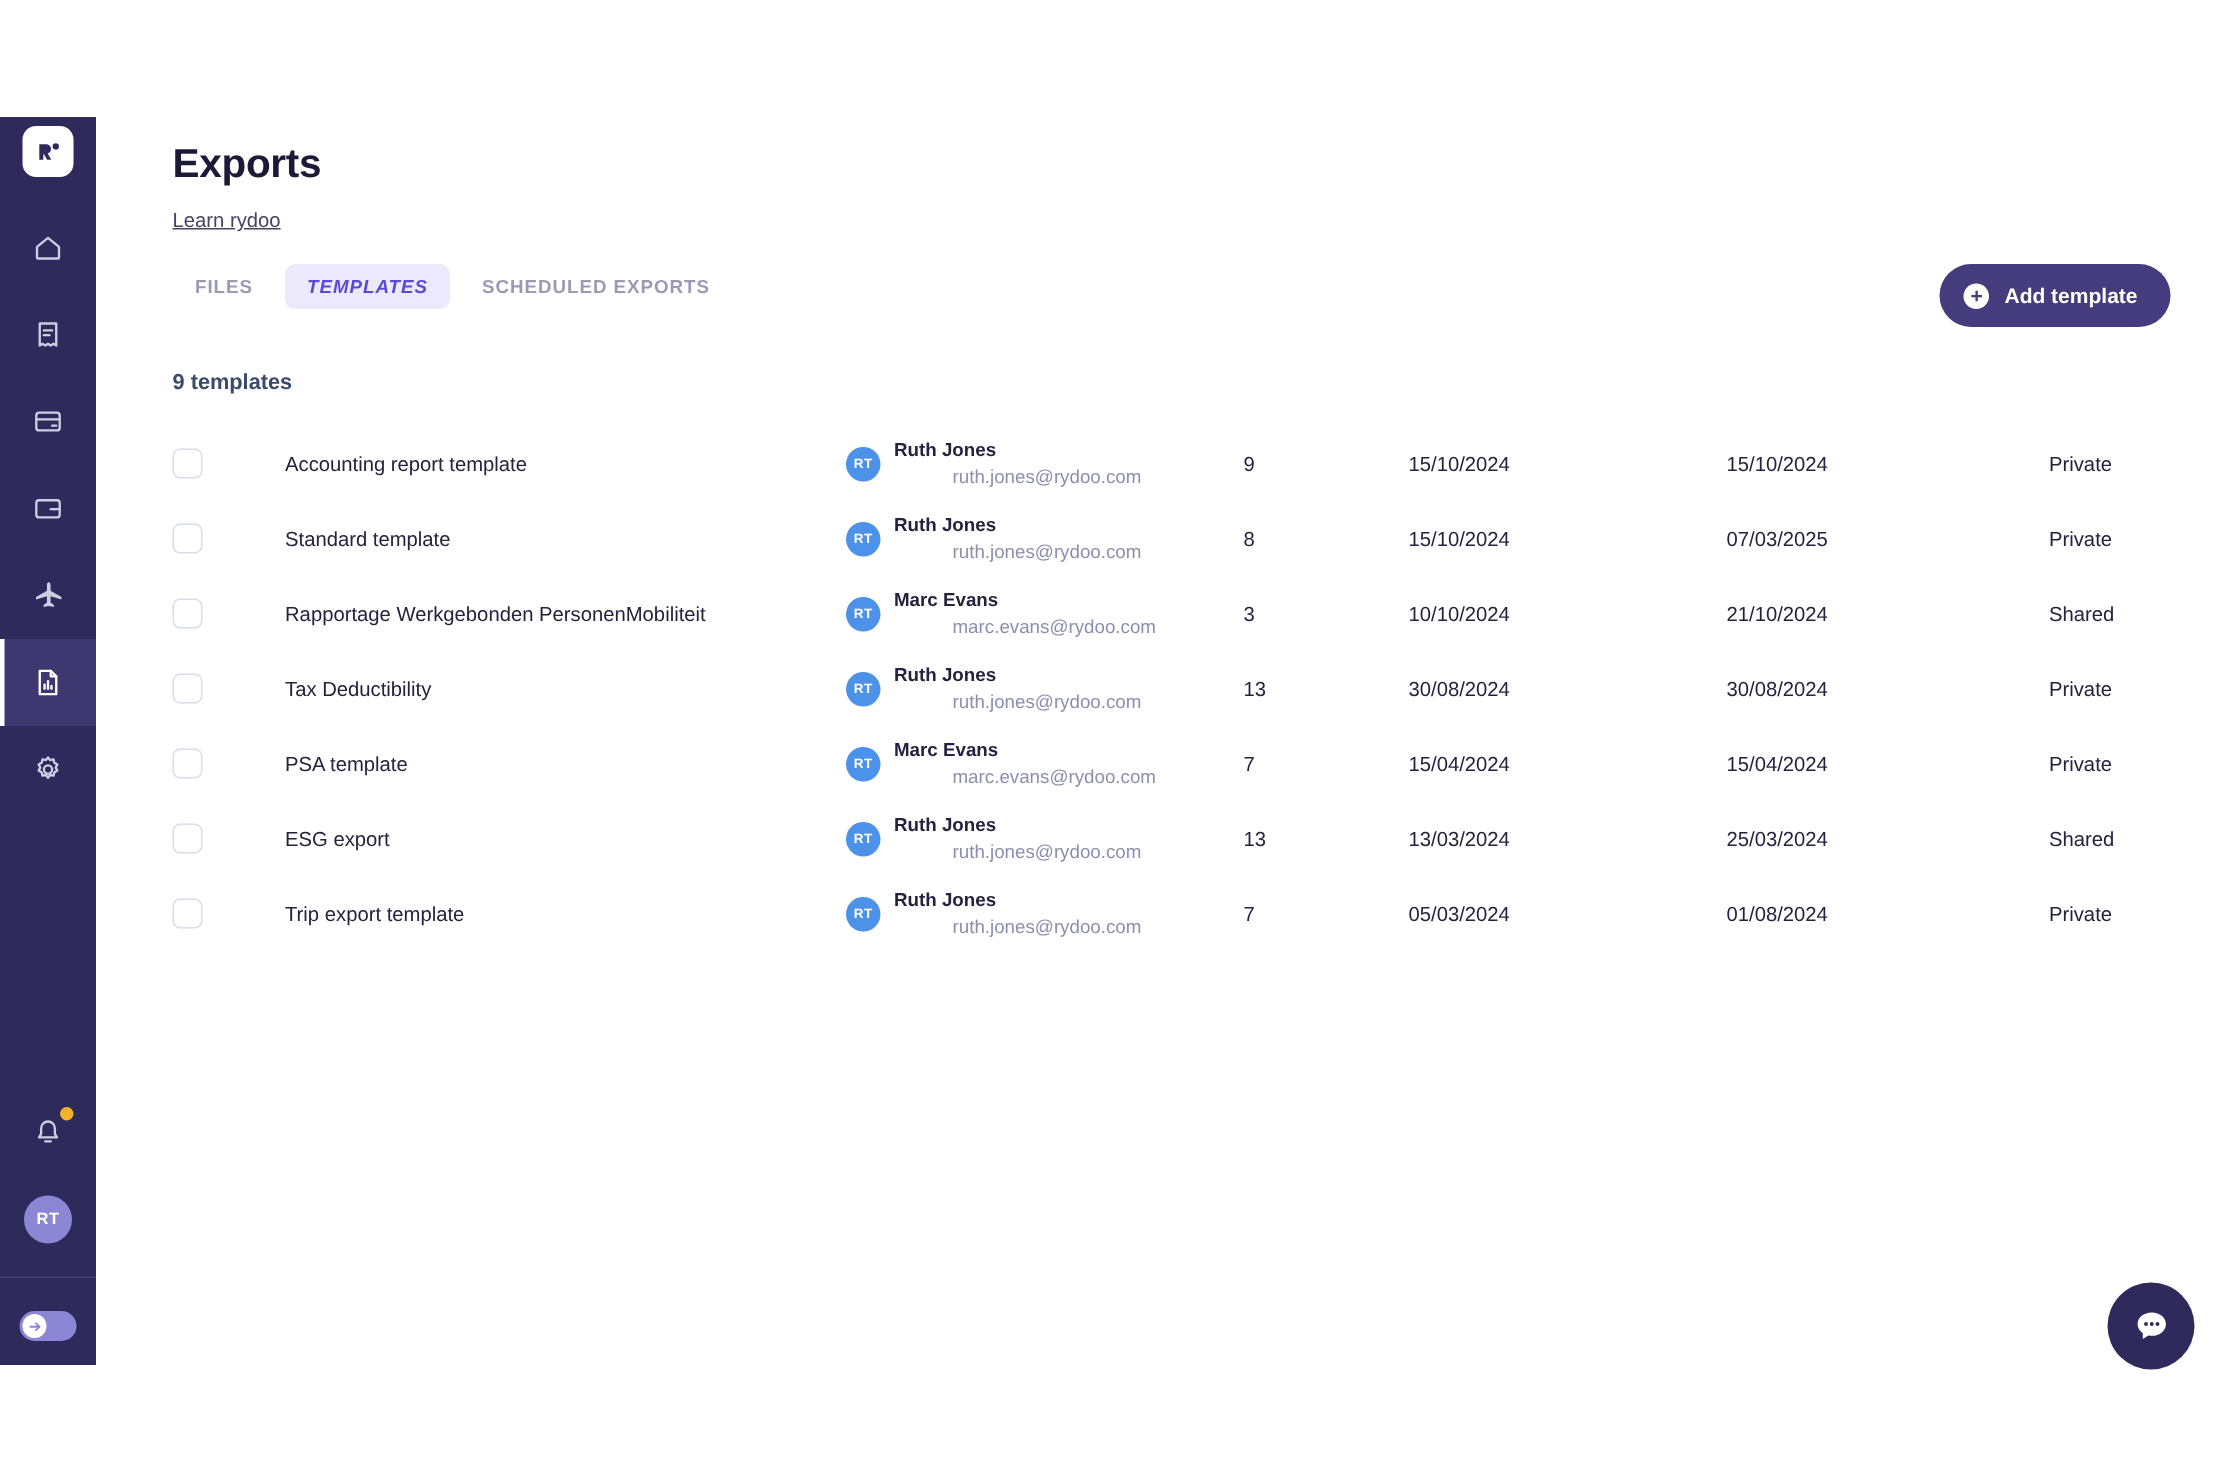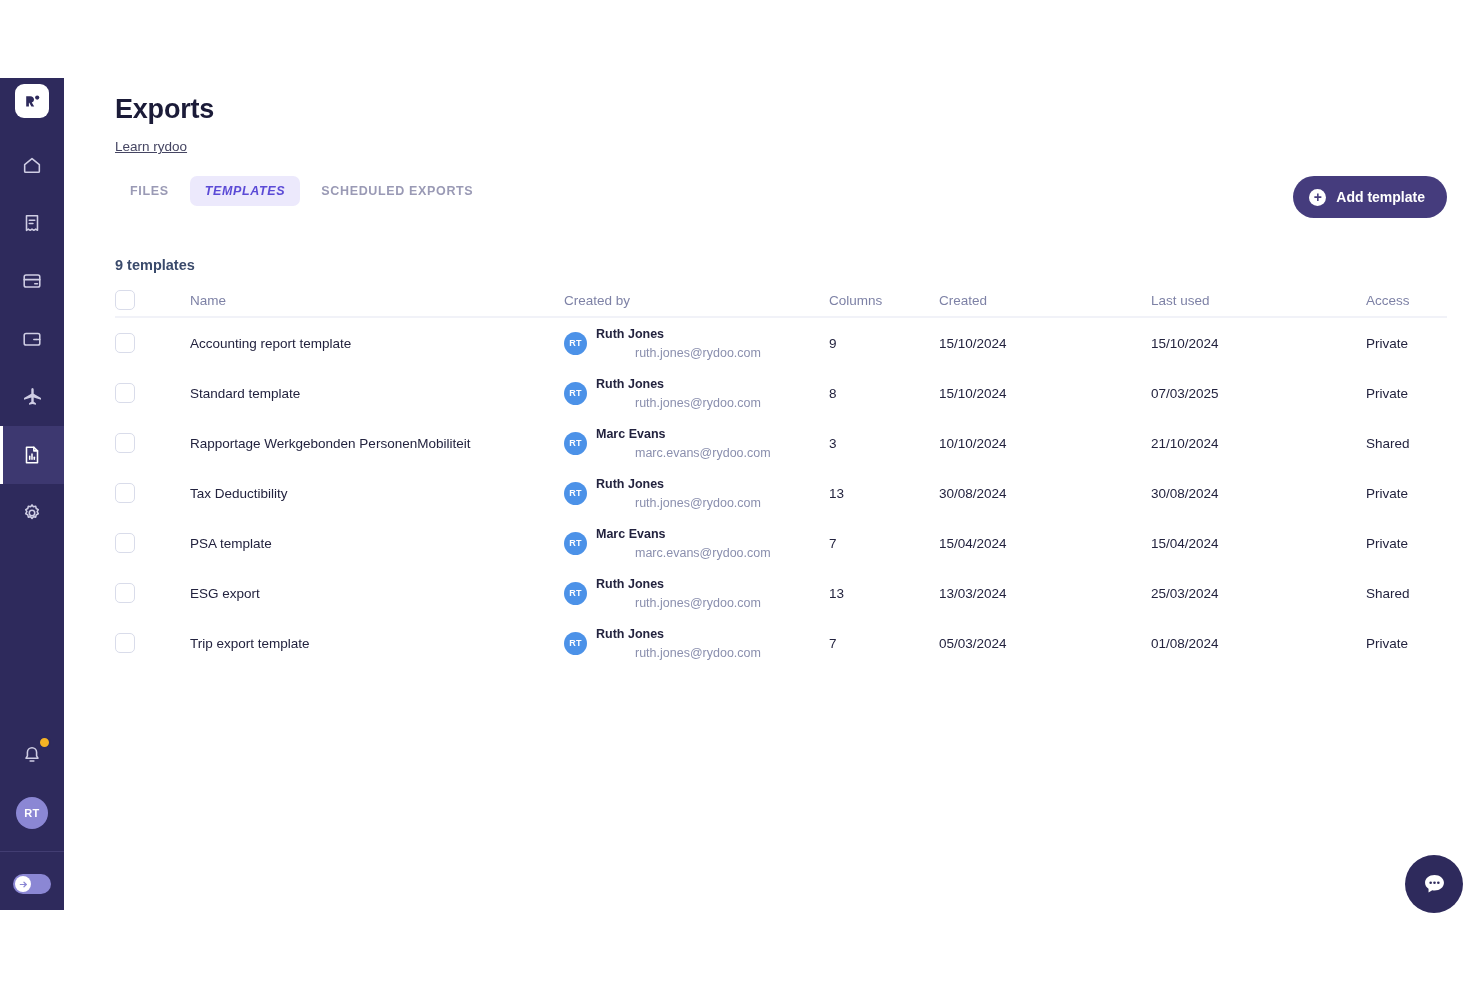--- a/index.html
+++ b/index.html
@@ -92,21 +92,21 @@
     font-family: "Liberation Sans", sans-serif;
   }
   .plus-icon {
     width: 17px; height: 17px; border-radius: 50%;
     background: #ffffff; color: #453c7d;
     display: flex; align-items: center; justify-content: center;
     font-size: 14px; font-weight: bold; line-height: 1;
   }
 
   .count-label {
-    position: absolute; left: 51px; top: 257px;
+    position: absolute; left: 51px; top: 247px;
     font-size: 14.5px; font-weight: bold; color: #3a4a6b;
   }
 
   
   .table { position: absolute; left: 51px; top: 284px; width: 1332px; }
   .row { display: flex; align-items: center; }
   .thead { height: 34px; border-bottom: 2px solid #f1f2f8; }
   .thead .cell { font-size: 13.5px; color: #7e82a6; font-weight: normal; }
   .tbody .row { height: 50px; }
 
@@ -251,31 +251,20 @@
 
     <button class="add-btn">
       <span class="plus-icon">+</span>
       <span>Add template</span>
     </button>
 
     <div class="count-label">9 templates</div>
 
     <div class="table">
 
-      <div class="row thead">
-        <div class="cell c-check">
-          <span class="checkbox"></span>
-        </div>
-        <div class="cell c-name">Name</div>
-        <div class="cell c-by">Created by</div>
-        <div class="cell c-cols">Columns</div>
-        <div class="cell c-created">Created</div>
-        <div class="cell c-last">Last used</div>
-        <div class="cell c-access">Access</div>
-      </div>
 
       <div class="tbody" id="tbody">
           <div class="row">
             <div class="cell c-check">
               <span class="checkbox"></span>
             </div>
             <div class="cell c-name cell-name">Accounting report template</div>
             <div class="cell c-by">
               <div class="by-wrap">
                 <span class="avatar">RT</span>

